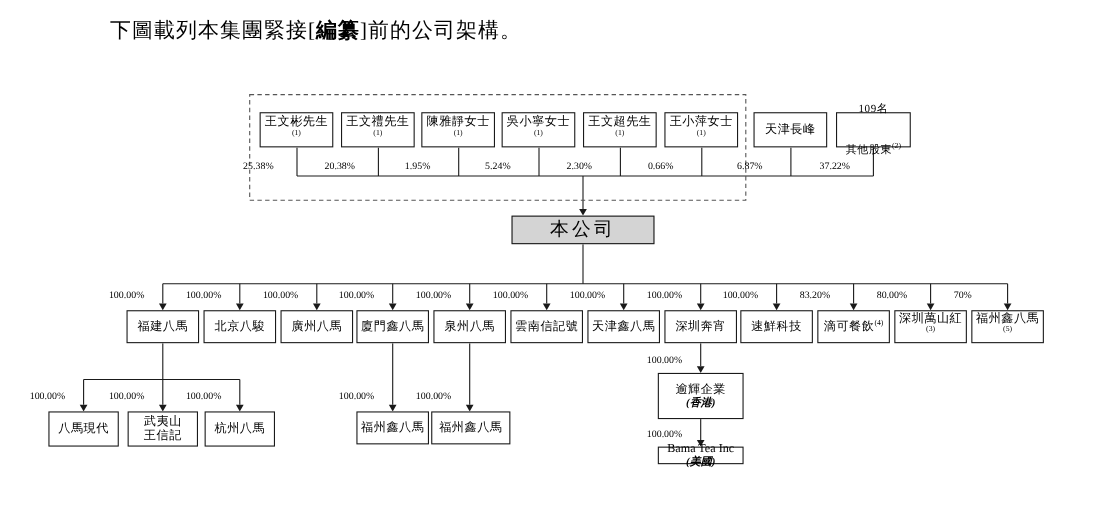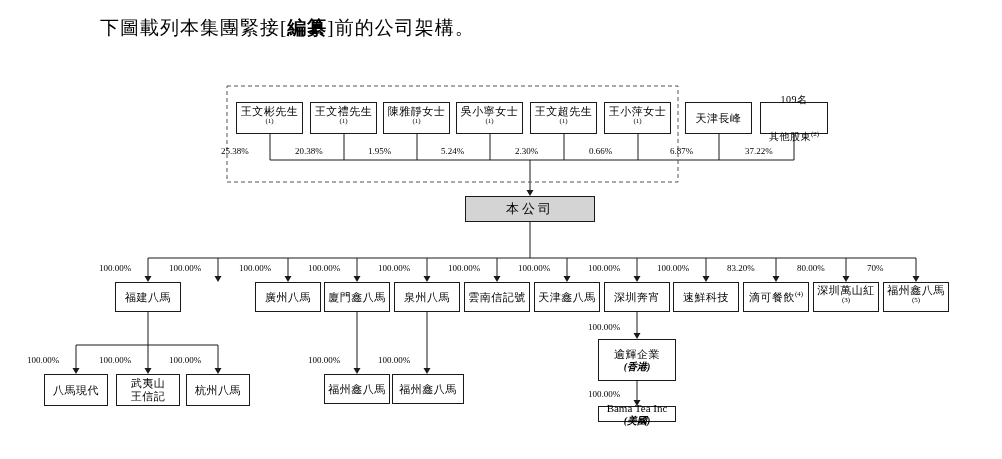--- a/index.html
+++ b/index.html
@@ -13,21 +13,21 @@
   }
   .node{
     position:absolute;box-sizing:border-box;background:#fff;border:1px solid #1a1a1a;
     display:flex;flex-direction:column;align-items:center;justify-content:center;
     text-align:center;font-size:11px;line-height:1.15;letter-spacing:0.5px;
   }
   .node sup{font-size:7px;letter-spacing:0;vertical-align:super;line-height:0;}
   .node .ln{display:block;}
   .small2{font-size:10px;line-height:1.2;gap:25px;}
   .company{
-    background:#d4d4d4;font-size:13px;letter-spacing:3px;
+    background:#d4d4d4;font-size:17px;letter-spacing:3px;
   }
   .pct{
     position:absolute;width:46px;font-size:9px;letter-spacing:0;white-space:nowrap;
   }
   .region{font-style:italic;font-weight:bold;font-size:10px;letter-spacing:0;}
   .latin{letter-spacing:0;}
 </style>
 </head>
 <body>
 
@@ -120,20 +120,23 @@
   <div class="pct" style="left:518px;top:263px">100.00%</div>
   <div class="pct" style="left:588px;top:263px">100.00%</div>
   <div class="pct" style="left:657px;top:263px">100.00%</div>
   <div class="pct" style="left:727px;top:263px">83.20%</div>
   <div class="pct" style="left:797px;top:263px">80.00%</div>
   <div class="pct" style="left:867px;top:263px">70%</div>
 
   <div class="node" style="left:115px;top:282px;width:66px;height:30px">
       <span>福建八馬</span>
     </div>
+  <div class="node" style="left:185px;top:282px;width:66px;height:30px">
+      <span>北京八駿</span>
+    </div>
   <div class="node" style="left:255px;top:282px;width:66px;height:30px">
       <span>廣州八馬</span>
     </div>
   <div class="node" style="left:324px;top:282px;width:66px;height:30px">
       <span>廈門鑫八馬</span>
     </div>
   <div class="node" style="left:464px;top:282px;width:66px;height:30px">
       <span>雲南信記號</span>
     </div>
   <div class="node" style="left:394px;top:282px;width:66px;height:30px">

